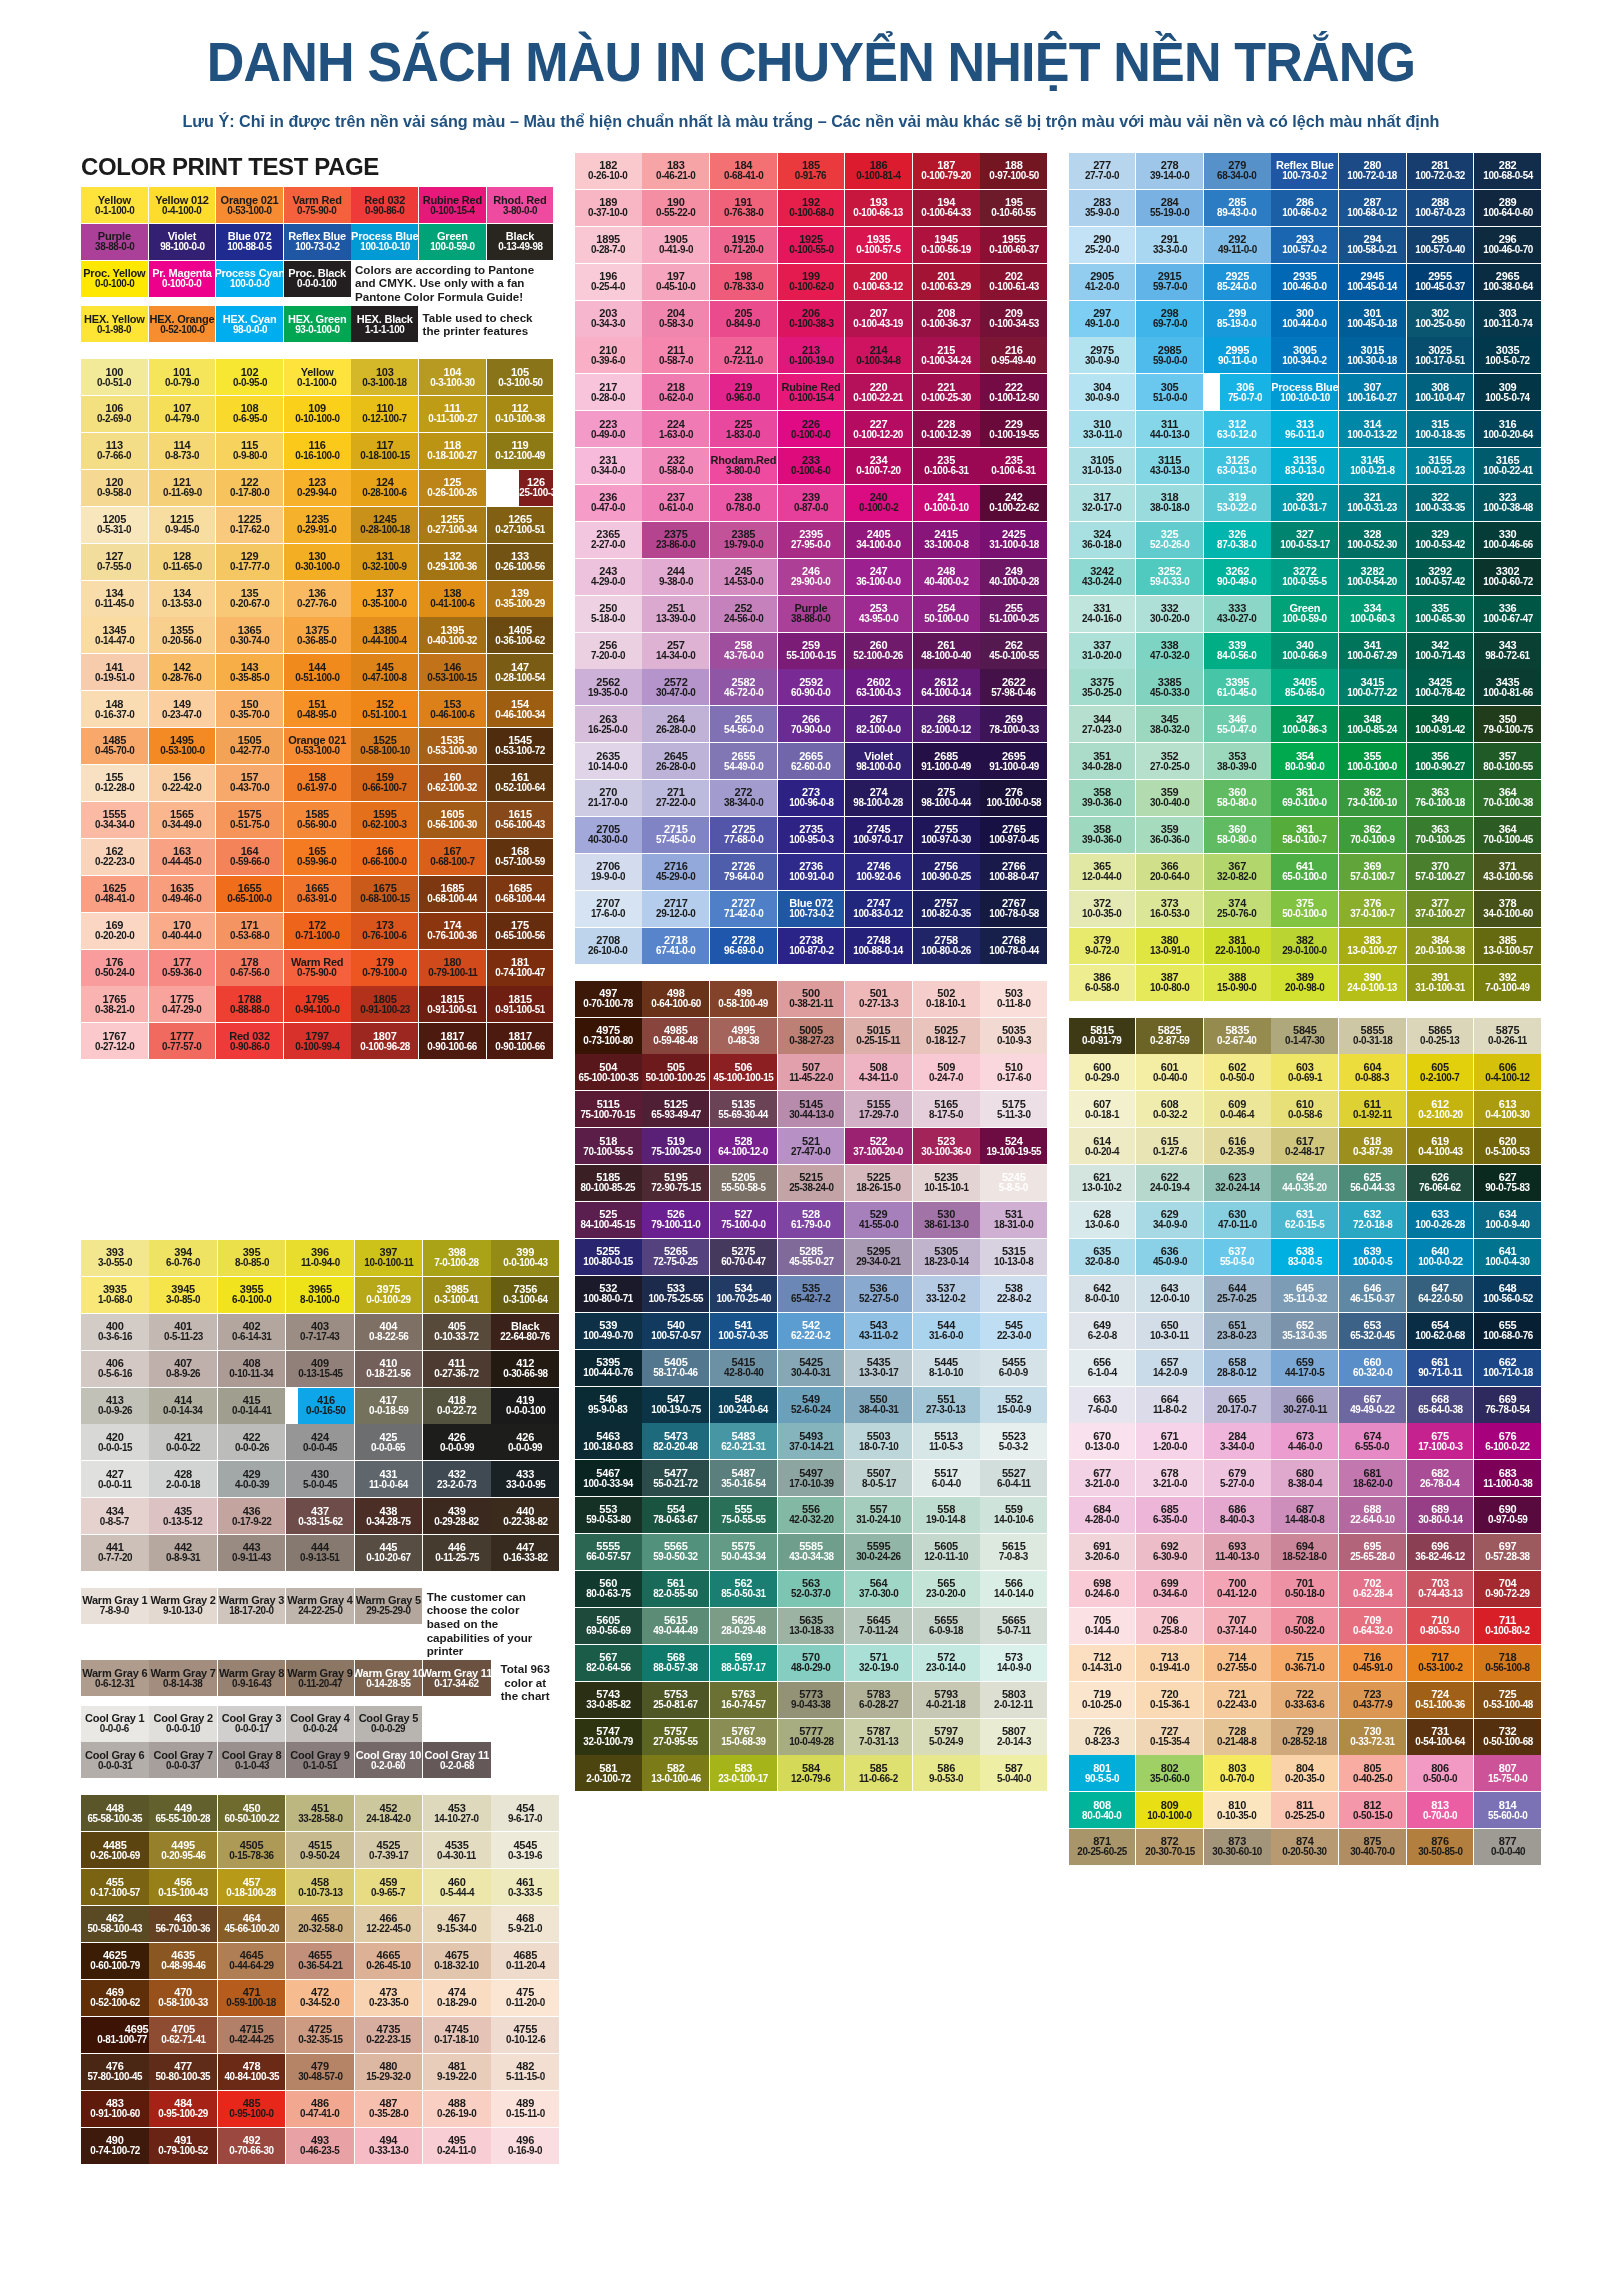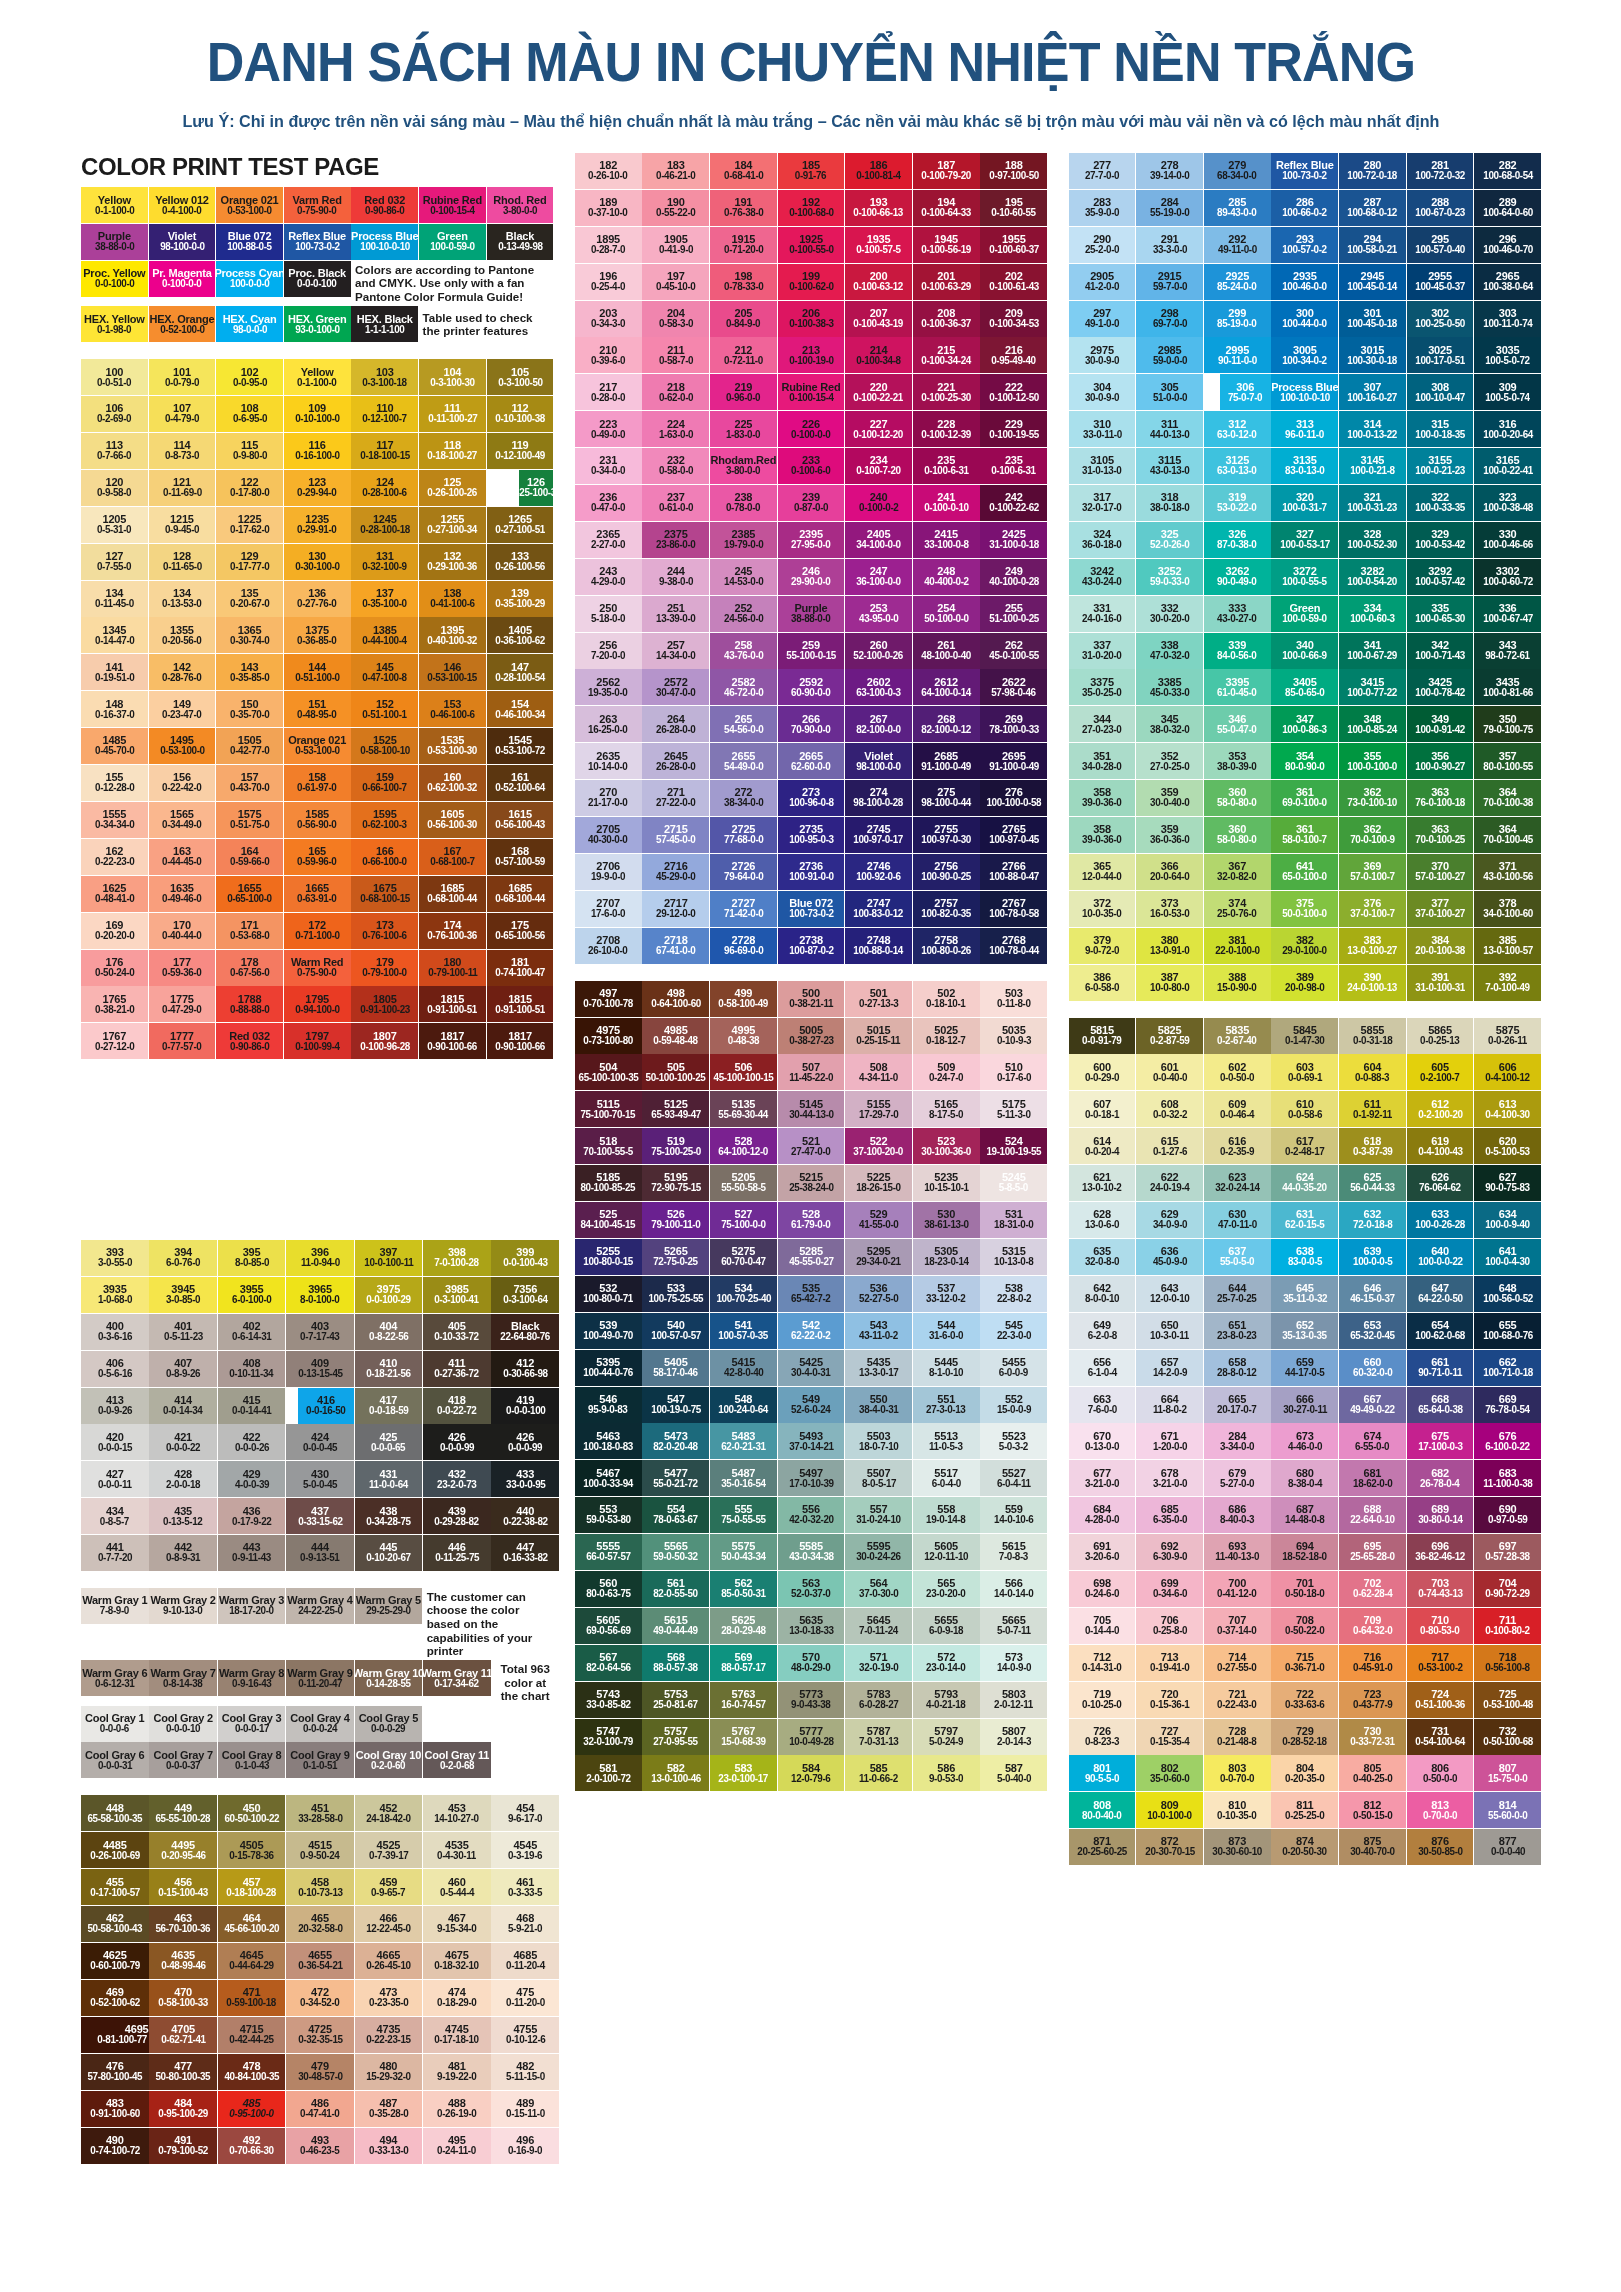--- a/index.html
+++ b/index.html
@@ -301,21 +301,21 @@
             <span class="cm">0-29-94-0</span>
           </div>
           <div class="sw lite" style="background: rgb(232, 163, 25);">
             <span class="nm">124</span>
             <span class="cm">0-28-100-6</span>
           </div>
           <div class="sw dark" style="background: rgb(189, 133, 23);">
             <span class="nm">125</span>
             <span class="cm">0-26-100-26</span>
           </div>
-          <div class="sw dark" style="background: #15803d; margin-left: 32px;">
+          <div class="sw dark" style="background: #7f1d1d; margin-left: 32px;">
             <span class="nm">126</span>
             <span class="cm">0-25-100-37</span>
           </div>
           <div class="sw lite" style="background: rgb(248, 231, 189);">
             <span class="nm">1205</span>
             <span class="cm">0-5-31-0</span>
           </div>
           <div class="sw lite" style="background: rgb(248, 221, 160);">
             <span class="nm">1215</span>
             <span class="cm">0-9-45-0</span>
@@ -3844,21 +3844,21 @@
           <span class="cm">5-11-15-0</span>
         </div>
         <div class="sw dark" style="background: rgb(94, 27, 12);">
           <span class="nm">483</span>
           <span class="cm">0-91-100-60</span>
         </div>
         <div class="sw dark" style="background: rgb(167, 34, 22);">
           <span class="nm">484</span>
           <span class="cm">0-95-100-29</span>
         </div>
-        <div class="sw lite" style="background: rgb(232, 39, 27); font-style: italic;">
+        <div class="sw lite" style="background: rgb(232, 39, 27);">
           <span class="nm">485</span>
           <span class="cm">0-95-100-0</span>
         </div>
         <div class="sw lite" style="background: rgb(242, 167, 144);">
           <span class="nm">486</span>
           <span class="cm">0-47-41-0</span>
         </div>
         <div class="sw lite" style="background: rgb(246, 191, 174);">
           <span class="nm">487</span>
           <span class="cm">0-35-28-0</span>

